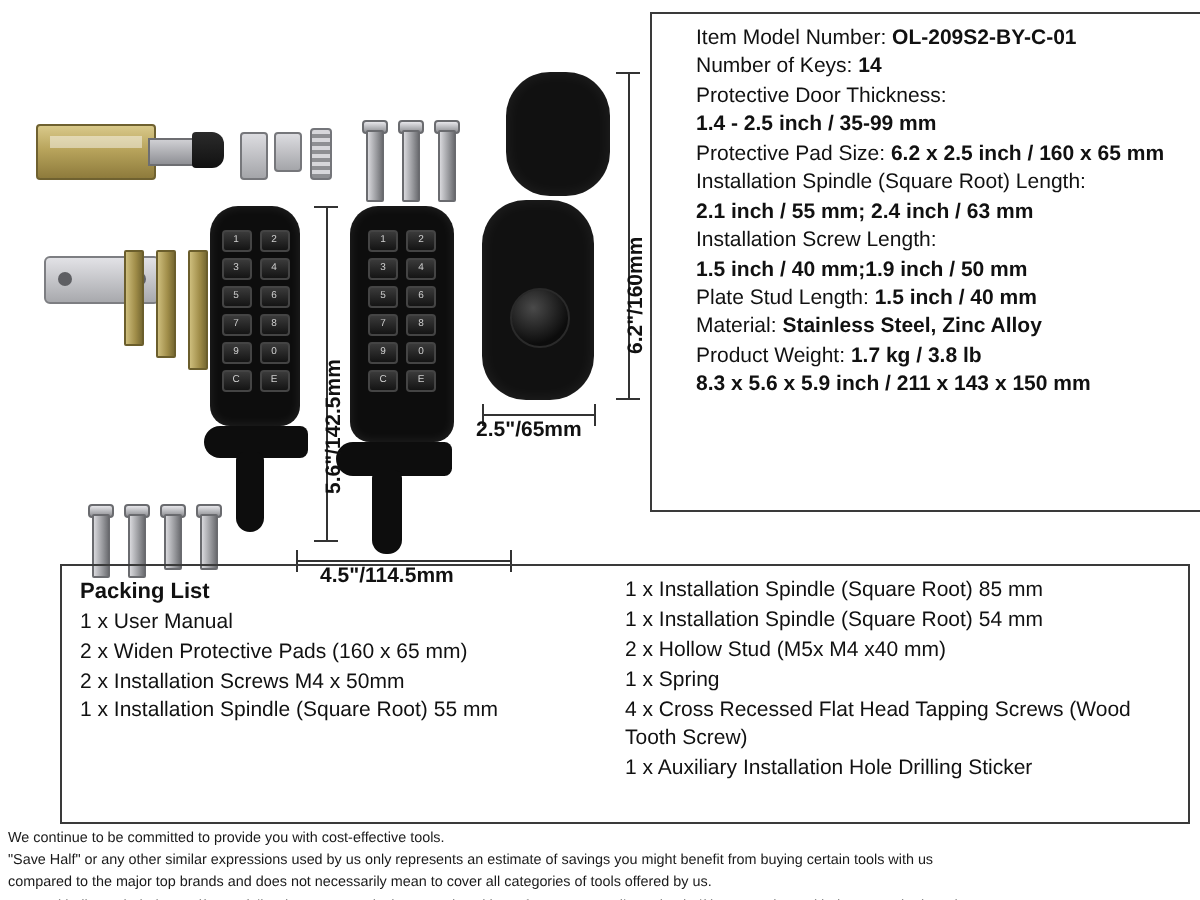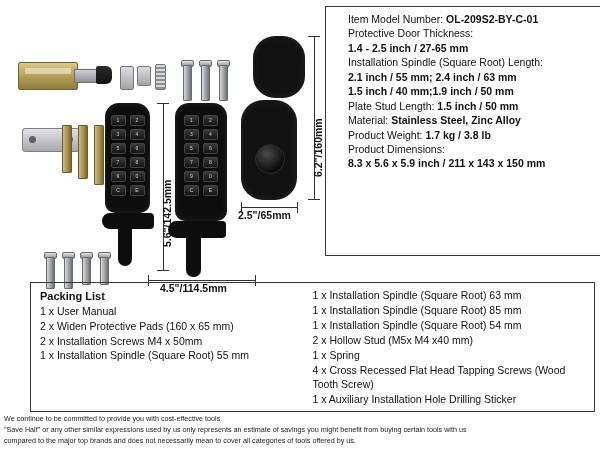--- a/index.html
+++ b/index.html
@@ -336,62 +336,67 @@
     <div class="dim-line" style="left:148px; top:275px; width:1px; height:11px;"></div>
     <div class="dim-line" style="left:255px; top:275px; width:1px; height:11px;"></div>
     <div class="dim-label" style="left:160px; top:282px;">4.5"/114.5mm</div>
   </div>
 
   <div class="spec-panel">
     <div class="spec-line">
       <span class="lbl">Item Model Number: </span><span class="val">OL-209S2-BY-C-01</span>
     </div>
     <div class="spec-line">
+      <span class="lbl">Number of Keys: </span><span class="val">14</span>
+    </div>
+    <div class="spec-line">
       <span class="lbl">Protective Door Thickness:</span>
     </div>
     <div class="spec-line">
-      <span class="val">1.4 - 2.5 inch / 27-65 mm</span>
+      <span class="val">1.4 - 2.5 inch / 35-99 mm</span>
+    </div>
+    <div class="spec-line">
+      <span class="lbl">Protective Pad Size: </span><span class="val">6.2 x 2.5 inch / 160 x 65 mm</span>
     </div>
     <div class="spec-line">
       <span class="lbl">Installation Spindle (Square Root) Length:</span>
     </div>
     <div class="spec-line">
       <span class="val">2.1 inch / 55 mm;  2.4 inch / 63 mm</span>
     </div>
     <div class="spec-line">
+      <span class="lbl">Installation Screw Length:</span>
+    </div>
+    <div class="spec-line">
       <span class="val">1.5 inch / 40 mm;1.9 inch / 50 mm</span>
     </div>
     <div class="spec-line">
-      <span class="lbl">Plate Stud Length: </span><span class="val">1.5 inch / 50 mm</span>
+      <span class="lbl">Plate Stud Length: </span><span class="val">1.5 inch / 40 mm</span>
     </div>
     <div class="spec-line">
       <span class="lbl">Material: </span><span class="val">Stainless Steel, Zinc Alloy</span>
     </div>
     <div class="spec-line">
       <span class="lbl">Product Weight: </span><span class="val">1.7 kg / 3.8 lb</span>
-    </div>
-    <div class="spec-line">
-      <span class="lbl">Product Dimensions:</span>
     </div>
     <div class="spec-line">
       <span class="val">8.3 x 5.6 x 5.9 inch / 211 x 143 x 150 mm</span>
     </div>
   </div>
 
   <div class="packing">
     <div class="packing-cols">
       <div class="packing-col">
         <div class="packing-title">Packing List</div>
         <div class="pk-item">1 x User Manual</div>
         <div class="pk-item">2 x Widen Protective Pads (160 x 65 mm)</div>
         <div class="pk-item">2 x Installation Screws M4 x 50mm</div>
         <div class="pk-item">1 x Installation Spindle (Square Root) 55 mm</div>
       </div>
       <div class="packing-col right">
-        <div class="pk-item">1 x Installation Spindle (Square Root) 63 mm</div>
         <div class="pk-item">1 x Installation Spindle (Square Root) 85 mm</div>
         <div class="pk-item">1 x Installation Spindle (Square Root) 54 mm</div>
         <div class="pk-item">2 x Hollow Stud (M5x M4 x40 mm)</div>
         <div class="pk-item">1 x Spring</div>
         <div class="pk-item">4 x Cross Recessed Flat Head Tapping Screws (Wood Tooth Screw)</div>
         <div class="pk-item">1 x Auxiliary Installation Hole Drilling Sticker</div>
       </div>
     </div>
   </div>
 

